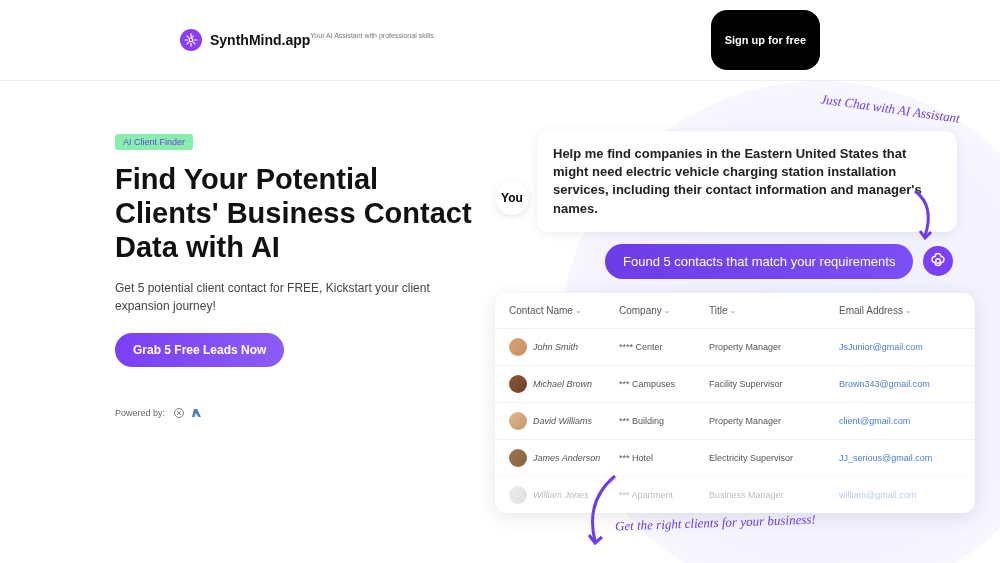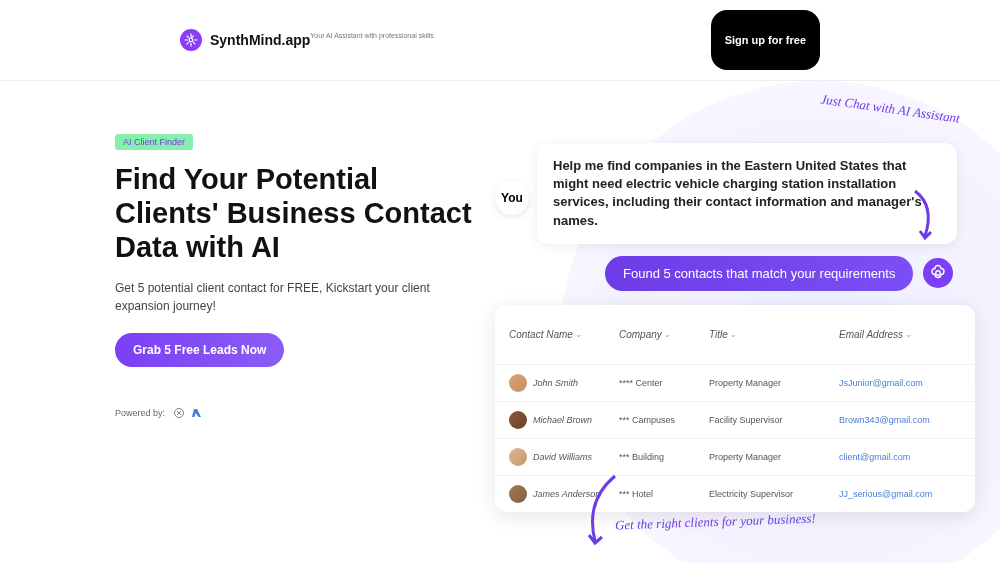--- a/index.html
+++ b/index.html
@@ -26,28 +26,28 @@
 
 .right { flex: 1; position: relative; }
 .bg-circle { position: absolute; right: -80px; top: -50px; width: 520px; height: 520px; border-radius: 50%; background: radial-gradient(circle, #eef0ff 0%, #f5f3ff 60%, transparent 100%); z-index: 0; }
 
 .chat-area { position: relative; z-index: 1; }
 .annotation1 { position: absolute; right: 40px; top: -30px; font-family: 'Comic Sans MS', cursive; font-size: 13px; color: #6d3ce6; transform: rotate(8deg); font-style: italic; }
 .annotation2 { position: absolute; left: 120px; bottom: -18px; font-family: 'Comic Sans MS', cursive; font-size: 13px; color: #6d3ce6; font-style: italic; transform: rotate(-2deg); }
 
 .user-msg { display: flex; gap: 8px; align-items: flex-start; margin-bottom: 12px; }
 .you-badge { background: #fff; border-radius: 50%; width: 34px; height: 34px; display: flex; align-items: center; justify-content: center; font-size: 12px; font-weight: 600; margin-top: 50px; box-shadow: 0 2px 6px rgba(0,0,0,0.1); }
-.msg-bubble { background: #fff; border-radius: 12px; padding: 14px 16px; width: 420px; font-size: 13px; font-weight: 600; line-height: 1.4; color: #222; box-shadow: 0 2px 12px rgba(0,0,0,0.08); margin-top: 12px; }
+.msg-bubble { background: #fff; border-radius: 12px; padding: 14px 16px; width: 420px; font-size: 13px; font-weight: 600; line-height: 1.4; color: #222; box-shadow: 0 2px 12px rgba(0,0,0,0.08); }
 
 .ai-response { display: flex; align-items: center; gap: 10px; margin-left: 110px; margin-bottom: 14px; }
 .ai-bubble { background: linear-gradient(90deg, #6d3ce6, #7b4ff5); color: #fff; border-radius: 20px; padding: 10px 18px; font-size: 13px; font-weight: 500; }
 .ai-icon { width: 30px; height: 30px; border-radius: 50%; background: #7b3ff5; display: flex; align-items: center; justify-content: center; color: #fff; font-size: 15px; }
 
 .table-card { background: #fff; border-radius: 12px; box-shadow: 0 4px 20px rgba(0,0,0,0.1); width: 480px; margin-left: 0px; overflow: hidden; }
-.table-head { display: grid; grid-template-columns: 110px 90px 130px 1fr; padding: 24px 14px; font-size: 10px; color: #555; font-weight: 500; font-style: italic; }
+.table-head { display: grid; grid-template-columns: 110px 90px 130px 1fr; padding: 12px 14px; font-size: 10px; color: #555; font-weight: 500; }
 .th { display: flex; align-items: center; gap: 2px; }
 .chev { font-size: 8px; color: #999; }
 .table-row { display: grid; grid-template-columns: 110px 90px 130px 1fr; padding: 9px 14px; font-size: 9px; color: #555; align-items: center; border-top: 1px solid #f2f2f2; }
 .table-row.faded { opacity: 0.4; }
 .contact-cell { display: flex; align-items: center; gap: 6px; font-style: italic; }
 .avatar { width: 18px; height: 18px; border-radius: 50%; background: linear-gradient(135deg, #d4a574, #c89060); flex-shrink: 0; }
 .avatar.a2 { background: linear-gradient(135deg, #8b5a3c, #6d4028); }
 .avatar.a3 { background: linear-gradient(135deg, #e0b890, #c4976a); }
 .avatar.a4 { background: linear-gradient(135deg, #a07850, #856040); }
 .avatar.a5 { background: linear-gradient(135deg, #d0d0d0, #b0b0b0); }
@@ -173,20 +173,29 @@
   </div>
             <div class="table-row">
     <div class="contact-cell">
       <div class="avatar a4"></div>
       <span>James Anderson</span>
     </div>
     <div>*** Hotel</div>
     <div>Electricity Supervisor</div>
     <div class="email-cell">JJ_serious@gmail.com</div>
   </div>
+            <div class="table-row faded">
+    <div class="contact-cell">
+      <div class="avatar a5"></div>
+      <span>William Jones</span>
+    </div>
+    <div>*** Apartment</div>
+    <div>Business Manager</div>
+    <div class="email-cell">william@gmail.com</div>
+  </div>
           </div>
       </div>
 
       <svg class="arrow2" width="60" height="80" viewBox="0 0 60 80">
           <path d="M40 5 Q 10 30 20 70" stroke="#6d3ce6" stroke-width="3" fill="none"></path>
           <path d="M14 64 L20 72 L27 66" stroke="#6d3ce6" stroke-width="3" fill="none"></path>
         </svg>
 
       <div class="annotation2">Get the right clients for your business!</div>
     </div>

